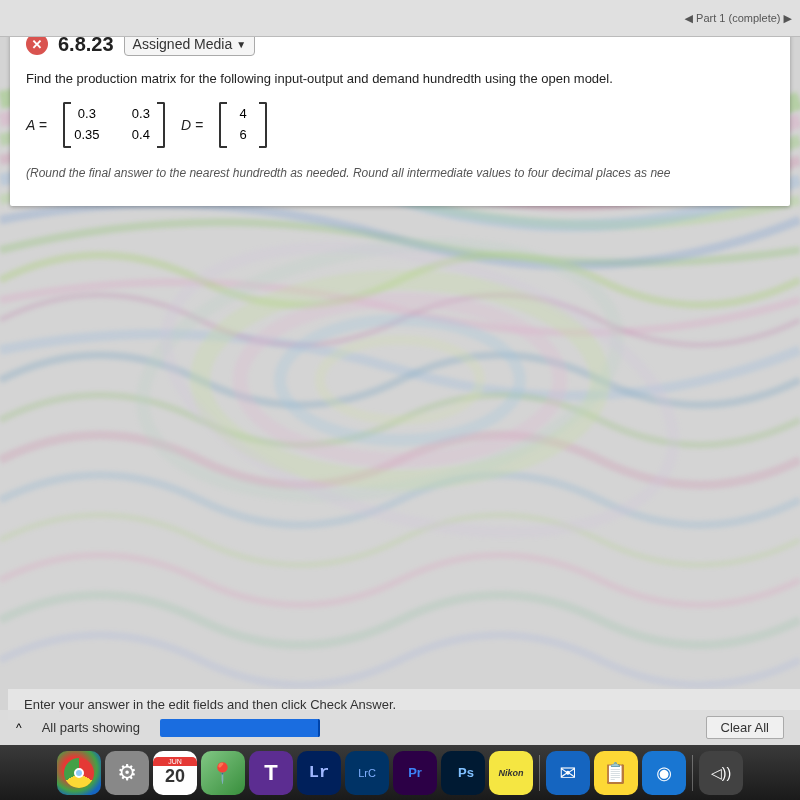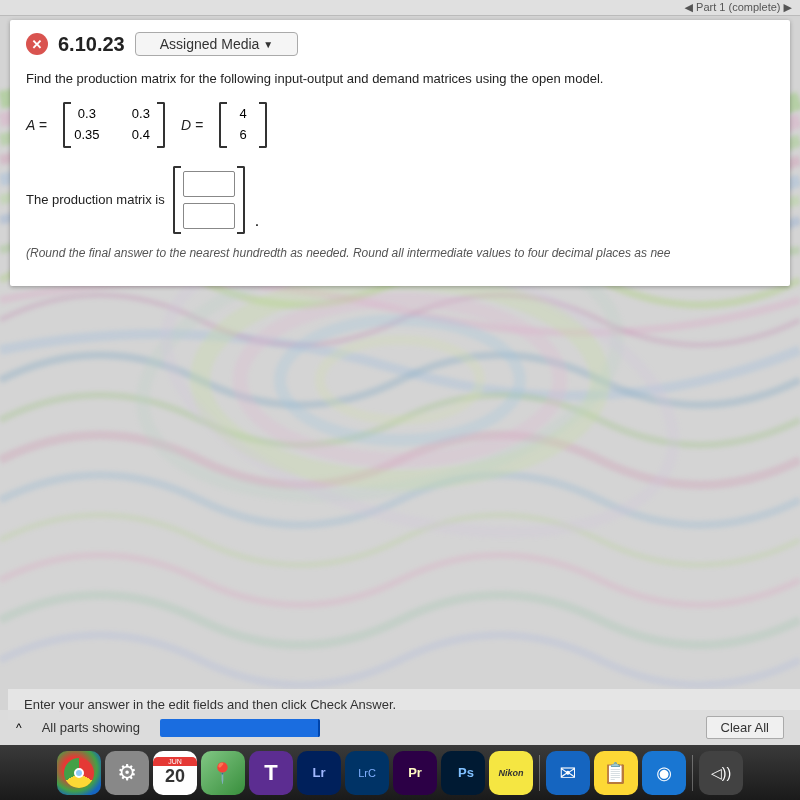--- a/index.html
+++ b/index.html
@@ -9,21 +9,21 @@
       overflow: hidden;
       background: #c8c8c8;
       font-family: Arial, sans-serif;
       position: relative;
     }
 
     
     .top-bar {
       position: absolute;
       top: 0; left: 0; right: 0;
-      height: 16px;
+      height: 37px;
       background: #e0e0e0;
       z-index: 10;
       display: flex;
       align-items: center;
       justify-content: flex-end;
       padding-right: 8px;
       border-bottom: 1px solid #bbb;
     }
 
     .top-bar-right {
@@ -73,21 +73,21 @@
       font-weight: bold;
       color: #222;
     }
 
     .assigned-media-btn {
       display: flex;
       align-items: center;
       gap: 4px;
       border: 1px solid #aaa;
       border-radius: 4px;
-      padding: 3px 24px;
+      padding: 3px 8px;
       background: #f5f5f5;
       cursor: pointer;
       font-size: 14px;
       color: #333;
     }
 
     .dropdown-arrow {
       font-size: 10px;
     }
 
@@ -383,28 +383,28 @@
     <span style="font-size:11px;color:#555;">◀ Part 1 (complete) ▶</span>
   </div>
 </div>
 
 <div class="content-card">
 
   <div class="header-row">
     <div class="close-btn">
       <span>✕</span>
     </div>
-    <span class="problem-number">6.10.23</span>
+    <span class="problem-number">6.8.23</span>
     <button class="assigned-media-btn">
       <span>Assigned Media</span>
       <span class="dropdown-arrow">▼</span>
     </button>
   </div>
 
-  <div class="problem-text">Find the production matrix for the following input-output and demand matrices using the open model.</div>
+  <div class="problem-text">Find the production matrix for the following input-output and demand hundredth using the open model.</div>
 
   <div class="matrices-row">
 
     <span class="matrix-label">A =</span>
     <span class="matrix-bracket">
       <div class="matrix-row">
         <span class="matrix-cell">0.3</span>
         <span class="matrix-cell">0.3</span>
       </div>
       <div class="matrix-row">
@@ -417,28 +417,20 @@
     <span class="matrix-bracket">
       <div class="matrix-row">
         <span class="matrix-cell">4</span>
       </div>
       <div class="matrix-row">
         <span class="matrix-cell">6</span>
       </div>
     </span>
   </div>
 
-  <div class="answer-row">
-    <span class="answer-label">The production matrix is</span>
-    <span class="answer-matrix">
-      <input class="answer-input" type="text" value="" placeholder="" style="">
-      <input class="answer-input" type="text" value="" placeholder="" style="">
-    </span>
-    <span class="period-dot">.</span>
-  </div>
 
   <div class="round-note">(Round the final answer to the nearest hundredth as needed. Round all intermediate values to four decimal places as nee</div>
 
 </div>
 
 <div class="bottom-bar">
   <span>Enter your answer in the edit fields and then click Check Answer.</span>
 </div>
 
 <div class="parts-row">
@@ -469,29 +461,29 @@
 
   <div class="dock-item" style="background:linear-gradient(135deg,#81c784,#388e3c);border-radius:10px;">
     <span style="font-size:20px;">📍</span>
   </div>
 
   <div class="dock-item" style="background:#5c2d91;border-radius:10px;">
     <span style="font-size:22px;font-weight:bold;color:white;">T</span>
   </div>
 
   <div class="dock-item" style="background:#00205b;border-radius:10px;">
-    <span style="font-size:13px;color:#a0b8ff;font-weight:bold;">Lr</span>
+    <span style="font-size:17px;color:#a0b8ff;font-weight:bold;font-family:Liberation Mono, monospace;">Lr</span>
   </div>
 
   <div class="dock-item" style="background:#003366;border-radius:10px;">
     <span style="font-size:11px;color:#80b0ff;font-weight:normal;">LrC</span>
   </div>
 
   <div class="dock-item" style="background:#2c0046;border-radius:10px;">
-    <span style="font-size:13px;color:#fef9c3;font-weight:bold;">Pr</span>
+    <span style="font-size:13px;color:#3b82f6;font-weight:bold;">Pr</span>
   </div>
 
   <div class="dock-item" style="background:#001a33;border-radius:10px;">
     <span style="font-size:13px;color:#80c0ff;font-weight:bold;margin-left:6px;">Ps</span>
   </div>
 
   <div class="dock-item" style="background:#f5e642;border-radius:10px;font-style:italic;">
     <span style="font-size:9px;color:#333;font-weight:bold;">Nikon</span>
   </div>
   <div class="dock-separator"></div>

